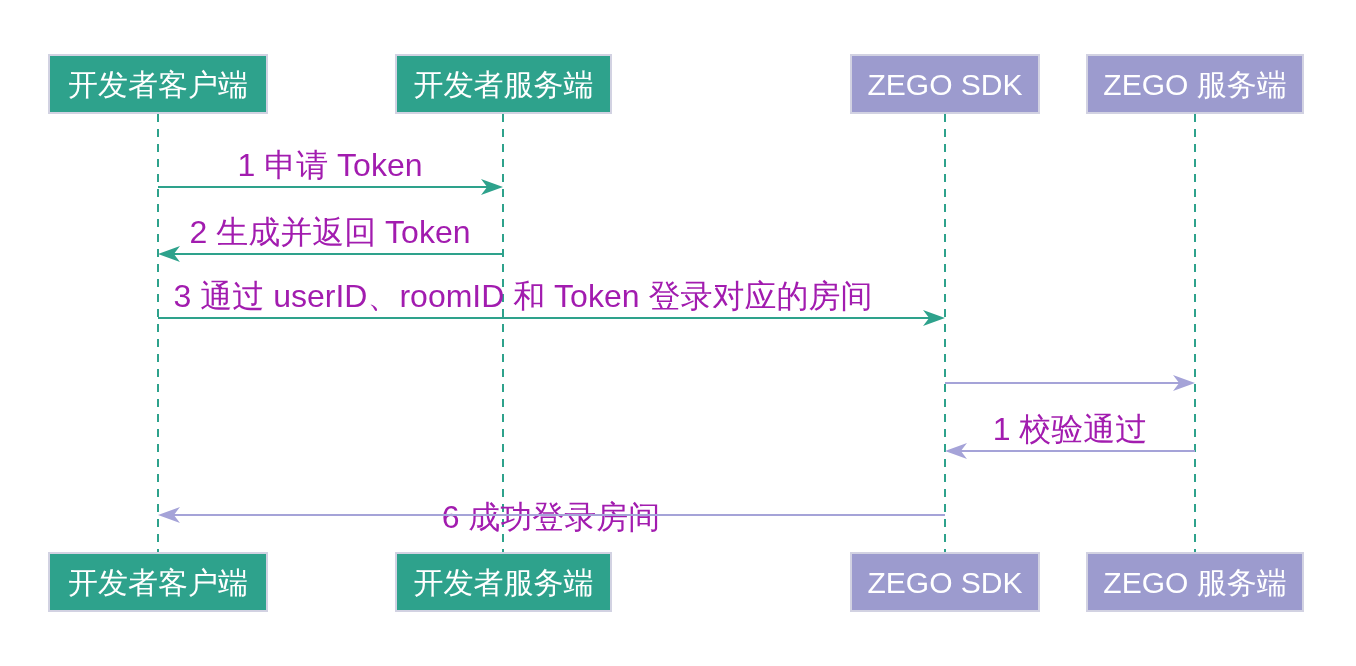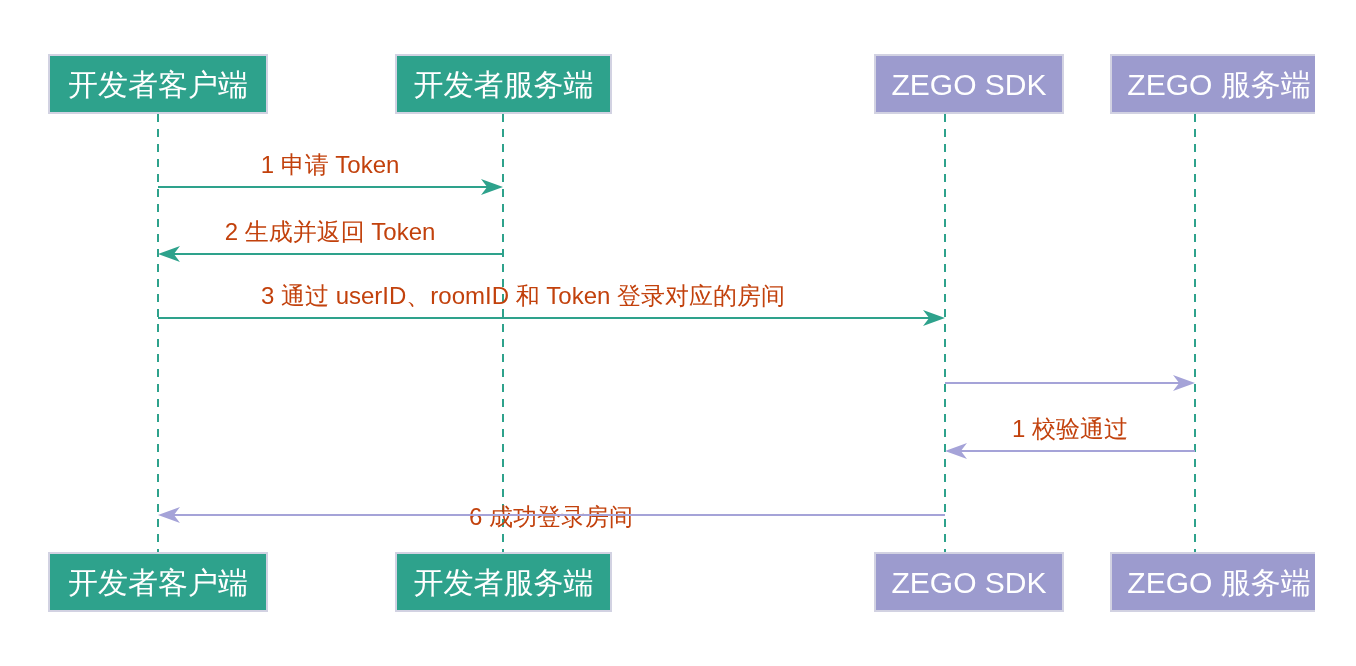--- a/index.html
+++ b/index.html
@@ -21,40 +21,40 @@
     height: 60px;
     line-height: 58px;
     text-align: center;
     color: #ffffff;
     font-size: 30px;
     border: 2px solid #d2d2e2;
     box-sizing: border-box;
     white-space: nowrap;
   }
   .actor.green  { background: #2ea28c; }
-  .actor.purple { background: #9c9bce; margin-left: 24px; }
+  .actor.purple { background: #9c9bce; }
   
   .lifeline {
     position: absolute;
     top: 114px;
     width: 2px;
     height: 438px;
     background: repeating-linear-gradient(
       to bottom,
       #2ea28c 0px, #2ea28c 8px,
       transparent 8px, transparent 15px
     );
   }
   
   .msg-label {
     position: absolute;
     transform: translateX(-50%);
-    font-size: 24px;
+    font-size: 32px;
     line-height: 36px;
-    color: #c2410c;
+    color: #a21caf;
     white-space: nowrap;
   }
   .msg-line {
     position: absolute;
     height: 2px;
   }
   .msg-head {
     position: absolute;
     width: 22px;
     height: 16px;

